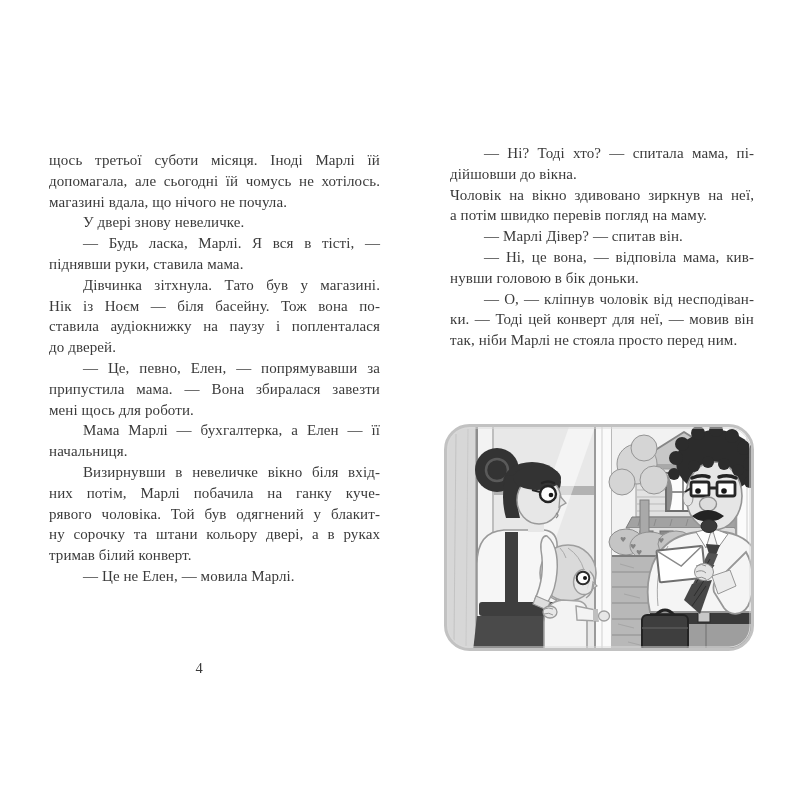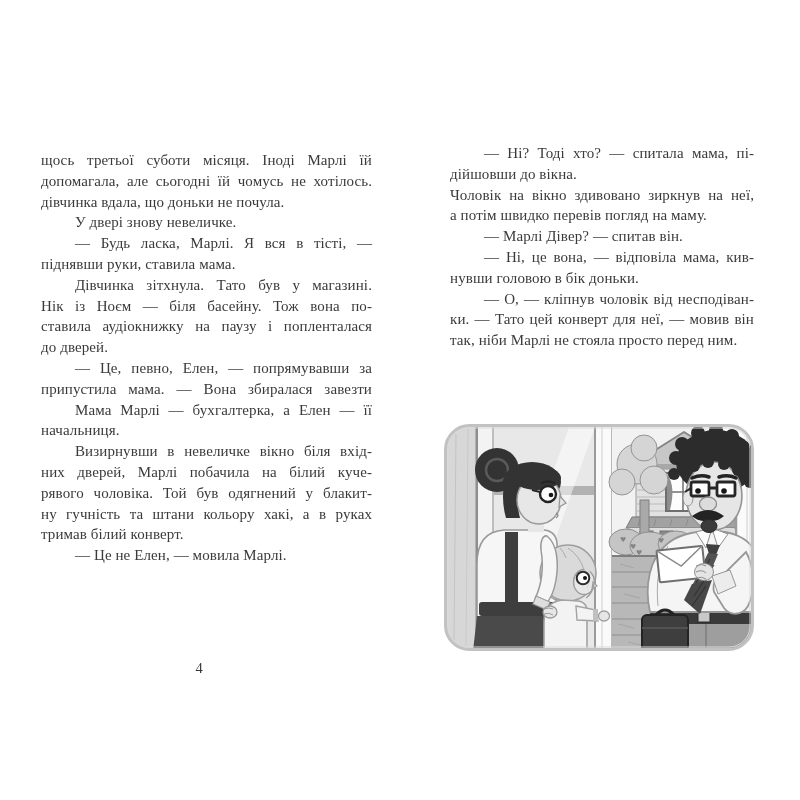--- a/index.html
+++ b/index.html
@@ -1,70 +1,71 @@
 <!DOCTYPE html>
 <html><head>
 <meta charset="utf-8">
 <style>
   html,body{margin:0;padding:0;background:#ffffff;width:800px;height:800px;overflow:hidden}
   .spread{position:relative;width:800px;height:800px;background:#ffffff;
           font-family:"Liberation Serif",serif;color:#3a3a3a}
   .text-block{position:absolute;font-size:15px;line-height:20.8px;letter-spacing:.1px}
-  #left-text{left:41px;top:150px;width:331px}
+  #left-text{left:49px;top:150px;width:331px}
   #right-text{left:450px;top:143px;width:304px}
   .line{text-align:justify;text-align-last:justify;white-space:normal}
   .line.last{text-align-last:left}
   .line.indent{text-indent:34px}
   .page-number{position:absolute;left:49px;top:660px;width:300px;text-align:center;
                font-size:14.5px;color:#3a3a3a}
   .illustration{position:absolute;left:444px;top:424px;width:310px;height:227px;margin:0}
   svg{display:block}
 </style>
 </head>
 <body>
 
 <div class="spread">
 
   <div class="page-left">
     <div id="left-text" class="text-block">
         <div class="line">щось третьої суботи місяця. Іноді Марлі їй</div>
         <div class="line">допомагала, але сьогодні їй чомусь не хотілось.</div>
-        <div class="line last">дівчинка вдала, що доньки не почула.</div>
+        <div class="line last">магазині вдала, що нічого не почула.</div>
         <div class="line last indent">У двері знову невеличке.</div>
         <div class="line indent">— Будь ласка, Марлі. Я вся в тісті, —</div>
         <div class="line last">піднявши руки, ставила мама.</div>
         <div class="line indent">Дівчинка зітхнула. Тато був у магазині.</div>
         <div class="line">Нік із Ноєм — біля басейну. Тож вона по-</div>
         <div class="line">ставила аудіокнижку на паузу і попленталася</div>
         <div class="line last">до дверей.</div>
         <div class="line indent">— Це, певно, Елен, — попрямувавши за</div>
         <div class="line">припустила мама. — Вона збиралася завезти</div>
+        <div class="line last">мені щось для роботи.</div>
         <div class="line indent">Мама Марлі — бухгалтерка, а Елен — її</div>
         <div class="line last">начальниця.</div>
         <div class="line indent">Визирнувши в невеличке вікно біля вхід-</div>
-        <div class="line">них дверей, Марлі побачила на білий куче-</div>
+        <div class="line">них потім, Марлі побачила на ганку куче-</div>
         <div class="line">рявого чоловіка. Той був одягнений у блакит-</div>
-        <div class="line">ну гучність та штани кольору хакі, а в руках</div>
+        <div class="line">ну сорочку та штани кольору двері, а в руках</div>
         <div class="line last">тримав білий конверт.</div>
         <div class="line last indent">— Це не Елен, — мовила Марлі.</div>
       </div>
     <div class="page-number">4</div>
   </div>
 
   <div class="page-right">
     <div id="right-text" class="text-block">
         <div class="line indent">— Ні? Тоді хто? — спитала мама, пі-</div>
         <div class="line last">дійшовши до вікна.</div>
         <div class="line">Чоловік на вікно здивовано зиркнув на неї,</div>
         <div class="line last">а потім швидко перевів погляд на маму.</div>
         <div class="line last indent">— Марлі Дівер? — спитав він.</div>
         <div class="line indent">— Ні, це вона, — відповіла мама, кив-</div>
         <div class="line last">нувши головою в бік доньки.</div>
         <div class="line indent">— О, — кліпнув чоловік від несподіван-</div>
-        <div class="line">ки. — Тато цей конверт для неї, — мовив він</div>
+        <div class="line">ки. — Тоді цей конверт для неї, — мовив він</div>
         <div class="line last">так, ніби Марлі не стояла просто перед ним.</div>
       </div>
 
     <figure class="illustration" aria-label="Чорно-біла ілюстрація: мама з пучком волосся та в окулярах і дівчинка в окулярах стоять біля відчинених вхідних дверей; здивований кучерявий чоловік з вусами, в окулярах, сорочці та краватці тримає білий конверт, поруч портфель; позаду будинок, дерево та кущі.">
       <svg width="310" height="227" viewBox="0 0 310 227">
         <defs>
           <clipPath id="fr">
               <rect x="1.5" y="1.5" width="307" height="224" rx="24"></rect>
             </clipPath>
         </defs>

